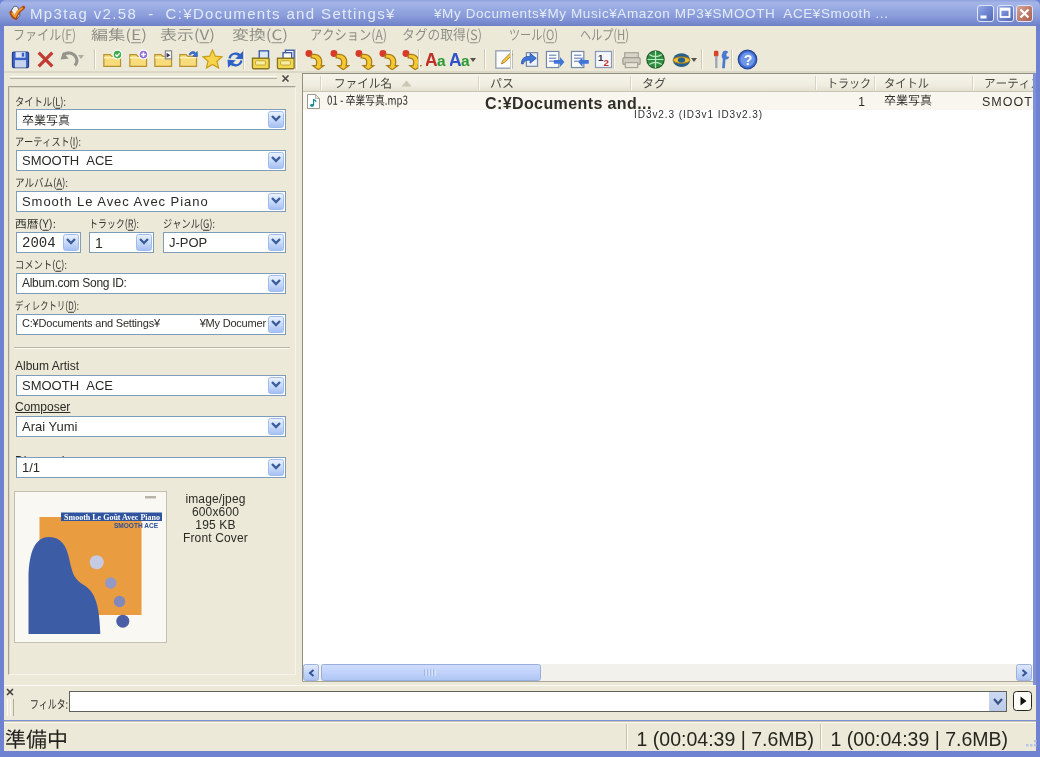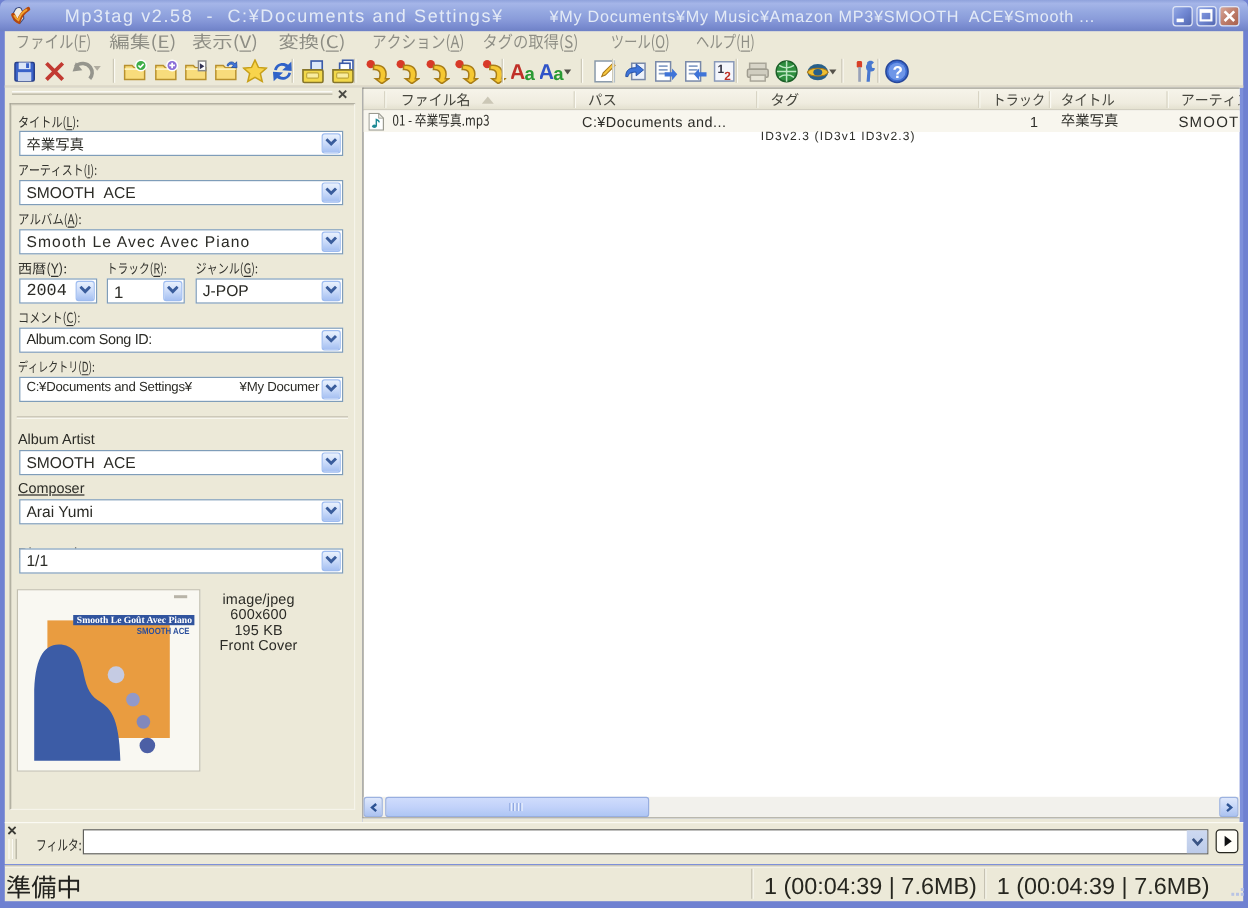--- a/index.html
+++ b/index.html
@@ -13,22 +13,22 @@
 <div class="abs" style="left:0;top:751px;width:1040px;height:6px;background:#6f81d1;"></div>
 
 <div class="abs" style="left:0;top:0;width:1040px;height:26px;border-radius:6px 6px 0 0;
  background:linear-gradient(180deg,#8fa2dc 0,#a5b5e8 3px,#94a7e0 10px,#8a9cda 16px,#7c8ed2 21px,#6e81c6 26px);"></div>
 
 <svg class="abs" style="left:6px;top:3px" width="21" height="21" viewBox="0 0 21 21">
 <path d="M7 4.5 C9 2.5,12 3,12.3 5.5 L13.5 8.5 L13.8 12.5 L10.5 16.5 L5.8 13.8 L4.8 8.5 Z" fill="#f0ede2" stroke="#39497e" stroke-width="0.9"></path>
 <path d="M5 9.5 C6.5 13,8 14.5,9.5 15 C10.5 11.5,13.5 7,17.5 4.5" fill="none" stroke="#b5480e" stroke-width="3.4" stroke-linecap="round"></path>
 <path d="M6 10.2 C7.3 12.6,8.3 13.4,9.3 13.8 C10.3 10.8,13 6.8,16 5.2" fill="none" stroke="#f2a42e" stroke-width="1.7" stroke-linecap="round"></path>
 </svg>
-<div class="abs" style="left:30px;top:5px;font-size:15px;font-weight:500;color:#e3eaf6;letter-spacing:1.35px;white-space:pre;margin-left:24px;">Mp3tag v2.58  -  C:¥Documents and Settings¥</div>
-<div class="abs" style="left:434px;top:6px;font-size:13.5px;font-weight:500;color:#e3eaf6;letter-spacing:0.6px;white-space:pre;margin-left:24px;">¥My Documents¥My Music¥Amazon MP3¥SMOOTH  ACE¥Smooth ...</div>
+<div class="abs" style="left:30px;top:5px;font-size:15px;font-weight:500;color:#e3eaf6;letter-spacing:1.35px;white-space:pre;">Mp3tag v2.58  -  C:¥Documents and Settings¥</div>
+<div class="abs" style="left:434px;top:6px;font-size:13.5px;font-weight:500;color:#e3eaf6;letter-spacing:0.6px;white-space:pre;">¥My Documents¥My Music¥Amazon MP3¥SMOOTH  ACE¥Smooth ...</div>
 <div class="abs" style="left:977px;top:5px;width:17px;height:17px;border-radius:3px;border:1px solid #dfe5f5;background:linear-gradient(135deg,#96aae4 0,#7289d4 45%,#5367b0 100%);"><svg width="15" height="15" viewBox="0 0 15 15">
       <rect x="2.5" y="9.5" width="6" height="3" fill="#fff"></rect>
     </svg></div>
 <div class="abs" style="left:997px;top:5px;width:17px;height:17px;border-radius:3px;border:1px solid #dfe5f5;background:linear-gradient(135deg,#96aae4 0,#7289d4 45%,#5367b0 100%);"><svg width="15" height="15" viewBox="0 0 15 15">
       <rect x="2.5" y="2.5" width="9" height="8.5" fill="none" stroke="#fff" stroke-width="1.8"></rect>
       <rect x="2.5" y="2.5" width="9" height="2.2" fill="#fff"></rect>
     </svg></div>
 <div class="abs" style="left:1016px;top:5px;width:17px;height:17px;border-radius:3px;border:1px solid #dfe5f5;background:linear-gradient(135deg,#d9a89a 0,#c0816f 45%,#a8604c 100%);"><svg width="15" height="15" viewBox="0 0 15 15">
       <path d="M3.5 3.5 L11.5 11.5 M11.5 3.5 L3.5 11.5" stroke="#fff" stroke-width="2.2"></path>
     </svg></div>
@@ -349,21 +349,21 @@
 <div class="abs" style="left:303px;top:92px;width:730px;height:18px;background:#f8f6ee;"></div>
 <svg class="abs" style="left:307px;top:94px" width="13" height="15" viewBox="0 0 13 15">
 <path d="M0.5 0.5 h8 l4 4 v10 h-12 z" fill="#fff" stroke="#9a9a90"></path>
 <path d="M8.5 0.5 l4 4 h-4 z" fill="#e8e8e0" stroke="#9a9a90" stroke-width="0.7"></path>
 <ellipse cx="5" cy="11.2" rx="1.9" ry="1.5" fill="#1e8a96"></ellipse>
     <path d="M6.6 11 L6.6 5.6 C7.6 5.9,8.9 6.6,9.1 8" fill="none" stroke="#1e8a96" stroke-width="1.2"></path>
 </svg>
 <svg style="position:absolute;left:327px;top:92.4px;" width="81" height="16" viewBox="0 -12.60 99.41 15.96" preserveAspectRatio="none">
     <path fill="#2e2e29" d="M3.3 0.2C5.0 0.2 6.1 -1.4 6.1 -4.4C6.1 -7.5 5.0 -9.0 3.3 -9.0C1.7 -9.0 0.6 -7.5 0.6 -4.4C0.6 -1.4 1.7 0.2 3.3 0.2ZM3.3 -0.7C2.3 -0.7 1.7 -1.8 1.7 -4.4C1.7 -7.0 2.3 -8.1 3.3 -8.1C4.3 -8.1 5.0 -7.0 5.0 -4.4C5.0 -1.8 4.3 -0.7 3.3 -0.7ZM7.7 0.0H12.5V-0.9H10.8V-8.8H9.9C9.5 -8.5 8.9 -8.3 8.1 -8.2V-7.5H9.7V-0.9H7.7ZM16.6 -2.9H19.6V-3.8H16.6ZM31.0 -7.5C30.6 -6.1 29.6 -4.9 28.4 -4.2C28.6 -4.1 28.9 -3.8 29.1 -3.6H28.3V-2.8H23.5V-2.0H28.3V0.9H29.3V-2.0H34.2V-2.8H29.3V-3.6H29.2C29.8 -4.1 30.4 -4.6 30.9 -5.3C31.8 -4.7 32.8 -3.9 33.3 -3.3L34.0 -4.0C33.4 -4.6 32.3 -5.4 31.4 -6.0C31.6 -6.4 31.8 -6.9 31.9 -7.4ZM23.8 -8.5V-7.7H33.9V-8.5H29.3V-10.1H28.3V-8.5ZM26.4 -7.6C25.9 -6.0 24.9 -4.7 23.6 -3.9C23.8 -3.7 24.2 -3.4 24.4 -3.3C25.1 -3.8 25.8 -4.6 26.4 -5.5C27.0 -5.0 27.6 -4.5 27.9 -4.2L28.5 -4.8C28.1 -5.2 27.4 -5.7 26.8 -6.1C27.0 -6.5 27.1 -6.9 27.3 -7.4ZM38.2 -7.1C38.4 -6.7 38.7 -6.2 38.8 -5.9H36.2V-5.1H40.4V-4.3H36.8V-3.6H40.4V-2.7H35.6V-1.9H39.6C38.5 -1.1 36.8 -0.3 35.3 0.0C35.5 0.2 35.8 0.5 35.9 0.8C37.5 0.3 39.2 -0.6 40.4 -1.6V1.0H41.3V-1.7C42.5 -0.6 44.2 0.3 45.8 0.8C46.0 0.6 46.2 0.2 46.4 0.0C44.9 -0.3 43.2 -1.0 42.1 -1.9H46.1V-2.7H41.3V-3.6H45.1V-4.3H41.3V-5.1H45.7V-5.9H42.9C43.2 -6.3 43.4 -6.7 43.7 -7.2L43.6 -7.2H46.1V-7.9H44.2C44.5 -8.4 44.9 -9.1 45.3 -9.7L44.4 -9.9C44.1 -9.4 43.8 -8.6 43.4 -8.1L43.9 -7.9H42.4V-10.1H41.6V-7.9H40.1V-10.1H39.3V-7.9H37.8L38.4 -8.2C38.3 -8.7 37.8 -9.4 37.4 -10.0L36.6 -9.7C37.0 -9.2 37.4 -8.4 37.6 -7.9H35.7V-7.2H38.7ZM42.7 -7.2C42.5 -6.8 42.3 -6.3 42.0 -5.9L42.2 -5.9H39.3L39.7 -6.0C39.6 -6.3 39.4 -6.8 39.1 -7.2ZM47.8 -9.4V-6.8H48.7V-8.6H57.0V-6.8H57.9V-9.4ZM50.5 -8.5C50.2 -7.0 49.7 -4.9 49.4 -3.7L50.3 -3.6L50.4 -4.0H55.1L54.9 -2.6H47.5V-1.8H54.8C54.6 -0.7 54.4 -0.2 54.2 0.0C54.1 0.1 53.9 0.2 53.6 0.2C53.3 0.2 52.5 0.1 51.7 0.1C51.8 0.3 52.0 0.7 52.0 0.9C52.8 1.0 53.5 1.0 53.9 1.0C54.4 0.9 54.7 0.8 54.9 0.6C55.3 0.3 55.5 -0.4 55.7 -1.8H58.2V-2.6H55.8C55.9 -3.1 55.9 -3.7 56.0 -4.4C56.0 -4.5 56.0 -4.8 56.0 -4.8H50.6L50.9 -6.3H56.2V-7.1H51.1L51.4 -8.4ZM66.0 -0.5C67.3 -0.0 68.7 0.6 69.5 1.0L70.3 0.4C69.4 -0.0 67.9 -0.6 66.6 -1.1ZM59.5 -2.1V-1.3H70.2V-2.1ZM62.2 -5.5H67.7V-4.7H62.2ZM62.2 -4.2H67.7V-3.3H62.2ZM62.2 -6.9H67.7V-6.1H62.2ZM63.0 -1.1C62.2 -0.6 60.7 0.0 59.5 0.3C59.7 0.5 60.0 0.8 60.2 1.0C61.3 0.6 62.9 0.0 63.8 -0.5ZM61.3 -7.5V-2.8H68.6V-7.5H65.3V-8.3H69.9V-9.1H65.3V-10.1H64.4V-9.1H59.9V-8.3H64.4V-7.5ZM72.5 0.2C73.0 0.2 73.3 -0.2 73.3 -0.7C73.3 -1.2 73.0 -1.5 72.5 -1.5C72.1 -1.5 71.7 -1.2 71.7 -0.7C71.7 -0.2 72.1 0.2 72.5 0.2ZM75.3 0.0H76.4V-4.7C77.0 -5.4 77.5 -5.7 78.0 -5.7C78.9 -5.7 79.2 -5.2 79.2 -4.0V0.0H80.3V-4.7C81.0 -5.4 81.5 -5.7 82.0 -5.7C82.8 -5.7 83.2 -5.2 83.2 -4.0V0.0H84.3V-4.1C84.3 -5.8 83.7 -6.7 82.3 -6.7C81.5 -6.7 80.8 -6.2 80.2 -5.4C79.9 -6.2 79.4 -6.7 78.4 -6.7C77.6 -6.7 76.9 -6.2 76.3 -5.6H76.3L76.2 -6.5H75.3ZM86.4 2.7H87.5V0.5L87.5 -0.6C88.1 -0.1 88.7 0.2 89.3 0.2C90.8 0.2 92.1 -1.1 92.1 -3.4C92.1 -5.4 91.2 -6.7 89.5 -6.7C88.8 -6.7 88.0 -6.3 87.4 -5.8H87.4L87.3 -6.5H86.4ZM89.1 -0.8C88.7 -0.8 88.1 -0.9 87.5 -1.4V-4.9C88.1 -5.4 88.7 -5.8 89.2 -5.8C90.5 -5.8 91.0 -4.8 91.0 -3.3C91.0 -1.7 90.2 -0.8 89.1 -0.8ZM95.9 0.2C97.5 0.2 98.7 -0.8 98.7 -2.4C98.7 -3.6 97.9 -4.3 96.9 -4.6V-4.6C97.8 -5.0 98.4 -5.7 98.4 -6.8C98.4 -8.1 97.4 -9.0 95.9 -9.0C94.9 -9.0 94.1 -8.5 93.4 -7.9L94.0 -7.2C94.5 -7.7 95.1 -8.1 95.8 -8.1C96.8 -8.1 97.3 -7.5 97.3 -6.7C97.3 -5.7 96.7 -5.0 94.9 -5.0V-4.2C96.9 -4.2 97.6 -3.5 97.6 -2.4C97.6 -1.4 96.9 -0.8 95.8 -0.8C94.8 -0.8 94.2 -1.2 93.7 -1.8L93.1 -1.1C93.7 -0.4 94.5 0.2 95.9 0.2Z"></path>
   </svg>
-<div class="abs" style="left:485px;top:95px;font-size:12px;color:#2e2e29;letter-spacing:0.4px;">C:¥Documents and...</div>
+<div class="abs" style="left:485px;top:95px;font-size:16px;color:#2e2e29;letter-spacing:0.4px;font-weight:bold;">C:¥Documents and...</div>
 <div class="abs" style="left:634px;top:109px;font-size:10px;color:#2e2e29;letter-spacing:0.95px;">ID3v2.3 (ID3v1 ID3v2.3)</div>
 <div class="abs" style="left:830px;top:95px;width:35px;text-align:right;font-size:12px;color:#2e2e29;">1</div>
 <svg style="position:absolute;left:884px;top:92.4px;" width="48" height="16" viewBox="0 -12.60 48.00 15.96">
     <path fill="#2e2e29" d="M8.2 -7.5C7.7 -6.1 6.8 -4.9 5.5 -4.2C5.7 -4.1 6.0 -3.8 6.2 -3.6H5.5V-2.8H0.6V-2.0H5.5V0.9H6.4V-2.0H11.4V-2.8H6.4V-3.6H6.3C7.0 -4.1 7.5 -4.6 8.0 -5.3C8.9 -4.7 9.9 -3.9 10.5 -3.3L11.1 -4.0C10.5 -4.6 9.4 -5.4 8.5 -6.0C8.7 -6.4 8.9 -6.9 9.1 -7.4ZM1.0 -8.5V-7.7H11.0V-8.5H6.4V-10.1H5.5V-8.5ZM3.5 -7.6C3.0 -6.0 2.0 -4.7 0.8 -3.9C1.0 -3.7 1.3 -3.4 1.5 -3.3C2.3 -3.8 3.0 -4.6 3.5 -5.5C4.1 -5.0 4.7 -4.5 5.0 -4.2L5.6 -4.8C5.2 -5.2 4.5 -5.7 3.9 -6.1C4.1 -6.5 4.3 -6.9 4.4 -7.4ZM15.3 -7.1C15.6 -6.7 15.8 -6.2 15.9 -5.9H13.3V-5.1H17.5V-4.3H13.9V-3.6H17.5V-2.7H12.8V-1.9H16.7C15.6 -1.1 14.0 -0.3 12.4 0.0C12.6 0.2 12.9 0.5 13.0 0.8C14.6 0.3 16.4 -0.6 17.5 -1.6V1.0H18.4V-1.7C19.6 -0.6 21.3 0.3 23.0 0.8C23.1 0.6 23.4 0.2 23.6 0.0C22.0 -0.3 20.4 -1.0 19.2 -1.9H23.3V-2.7H18.4V-3.6H22.2V-4.3H18.4V-5.1H22.8V-5.9H20.1C20.3 -6.3 20.6 -6.7 20.8 -7.2L20.8 -7.2H23.2V-7.9H21.4C21.7 -8.4 22.1 -9.1 22.4 -9.7L21.5 -9.9C21.3 -9.4 20.9 -8.6 20.6 -8.1L21.0 -7.9H19.6V-10.1H18.7V-7.9H17.3V-10.1H16.4V-7.9H15.0L15.6 -8.2C15.4 -8.7 15.0 -9.4 14.5 -10.0L13.8 -9.7C14.1 -9.2 14.6 -8.4 14.7 -7.9H12.8V-7.2H15.8ZM19.8 -7.2C19.6 -6.8 19.4 -6.3 19.2 -5.9L19.3 -5.9H16.5L16.8 -6.0C16.8 -6.3 16.5 -6.8 16.2 -7.2ZM24.9 -9.4V-6.8H25.8V-8.6H34.2V-6.8H35.1V-9.4ZM27.6 -8.5C27.3 -7.0 26.9 -4.9 26.5 -3.7L27.4 -3.6L27.5 -4.0H32.2L32.1 -2.6H24.7V-1.8H31.9C31.8 -0.7 31.6 -0.2 31.3 0.0C31.2 0.1 31.0 0.2 30.8 0.2C30.5 0.2 29.7 0.1 28.8 0.1C29.0 0.3 29.1 0.7 29.1 0.9C29.9 1.0 30.7 1.0 31.1 1.0C31.5 0.9 31.8 0.8 32.1 0.6C32.4 0.3 32.7 -0.4 32.9 -1.8H35.4V-2.6H33.0C33.0 -3.1 33.1 -3.7 33.1 -4.4C33.2 -4.5 33.2 -4.8 33.2 -4.8H27.7L28.1 -6.3H33.3V-7.1H28.2L28.5 -8.4ZM43.1 -0.5C44.5 -0.0 45.8 0.6 46.7 1.0L47.4 0.4C46.5 -0.0 45.0 -0.6 43.7 -1.1ZM36.7 -2.1V-1.3H47.3V-2.1ZM39.4 -5.5H44.8V-4.7H39.4ZM39.4 -4.2H44.8V-3.3H39.4ZM39.4 -6.9H44.8V-6.1H39.4ZM40.2 -1.1C39.4 -0.6 37.9 0.0 36.7 0.3C36.9 0.5 37.2 0.8 37.3 1.0C38.5 0.6 40.0 0.0 40.9 -0.5ZM38.5 -7.5V-2.8H45.7V-7.5H42.4V-8.3H47.0V-9.1H42.4V-10.1H41.5V-9.1H37.0V-8.3H41.5V-7.5Z"></path>
   </svg>
 <div class="abs" style="left:982px;top:95px;width:51px;font-size:12.5px;color:#2e2e29;letter-spacing:1px;overflow:hidden;white-space:nowrap;">SMOOT</div>
 <div class="abs" style="left:303px;top:664px;width:730px;height:17px;background:#f2f1ec;"></div>
 <div class="abs" style="left:303px;top:664px;width:16px;height:17px;border-radius:2.5px;border:1px solid #9cb2e0;background:linear-gradient(180deg,#dfe8fb 0,#c6d6f8 50%,#abc2f0 100%);"></div>
 <svg class="abs" style="left:307.5px;top:668.5px" width="7" height="8" viewBox="0 0 7 8">
     <path d="M5.5 1 L2 4 L5.5 7" fill="none" stroke="#2e5494" stroke-width="2"></path>

